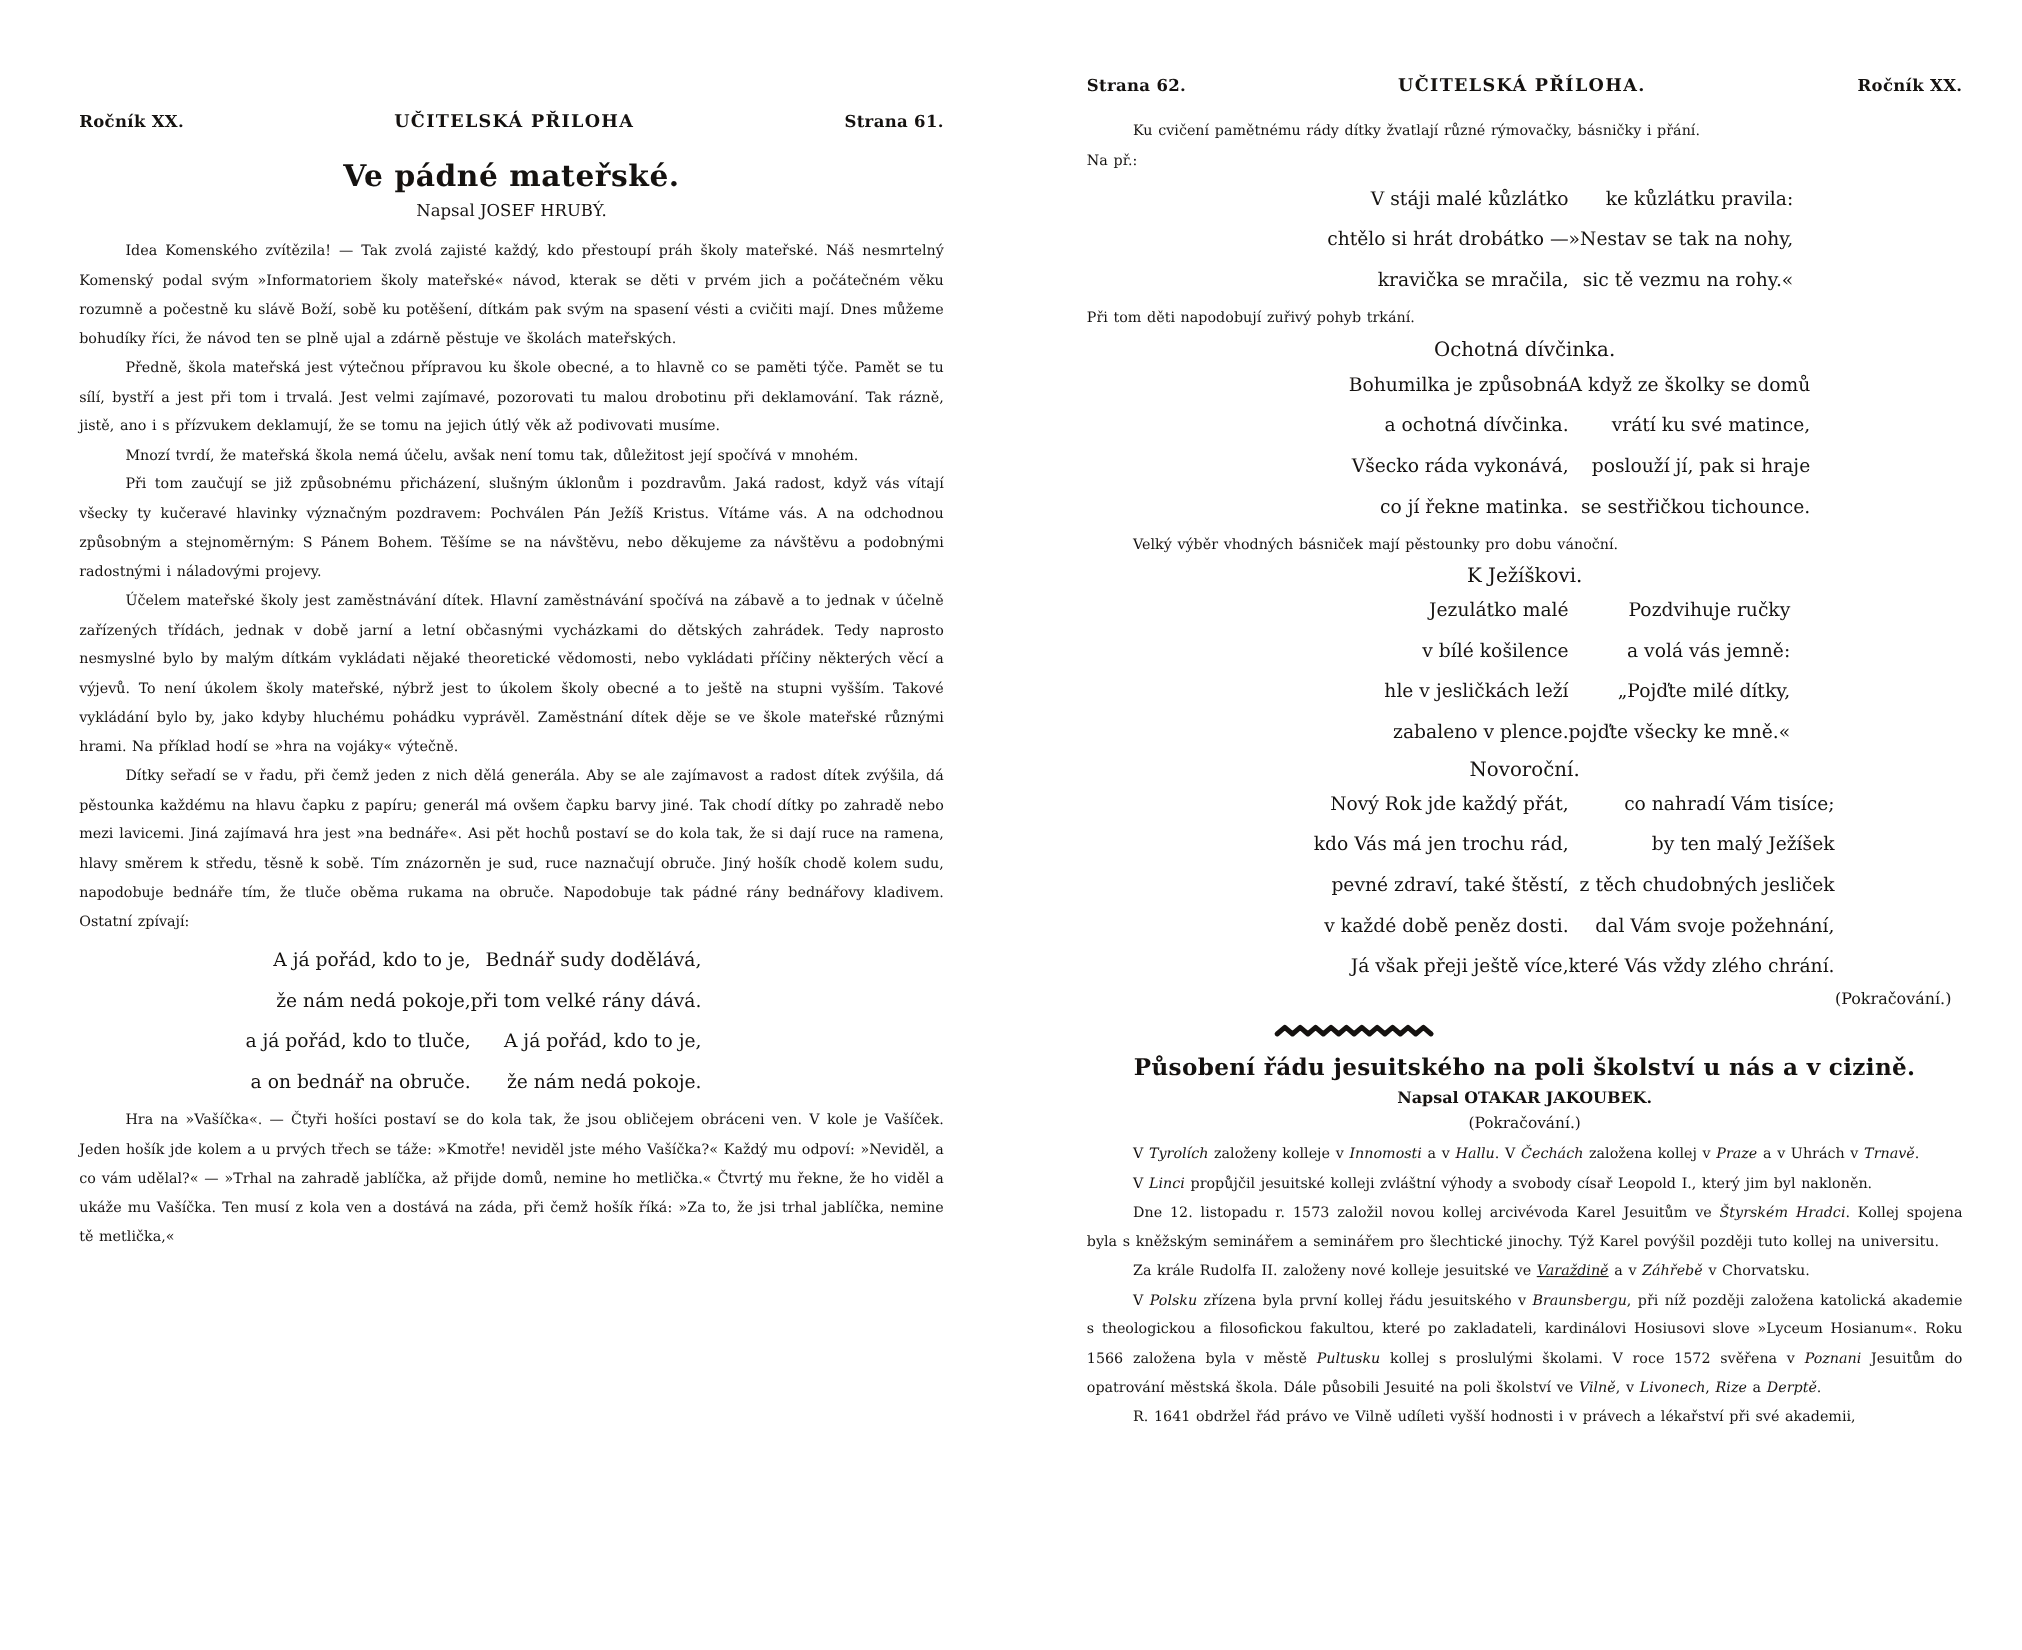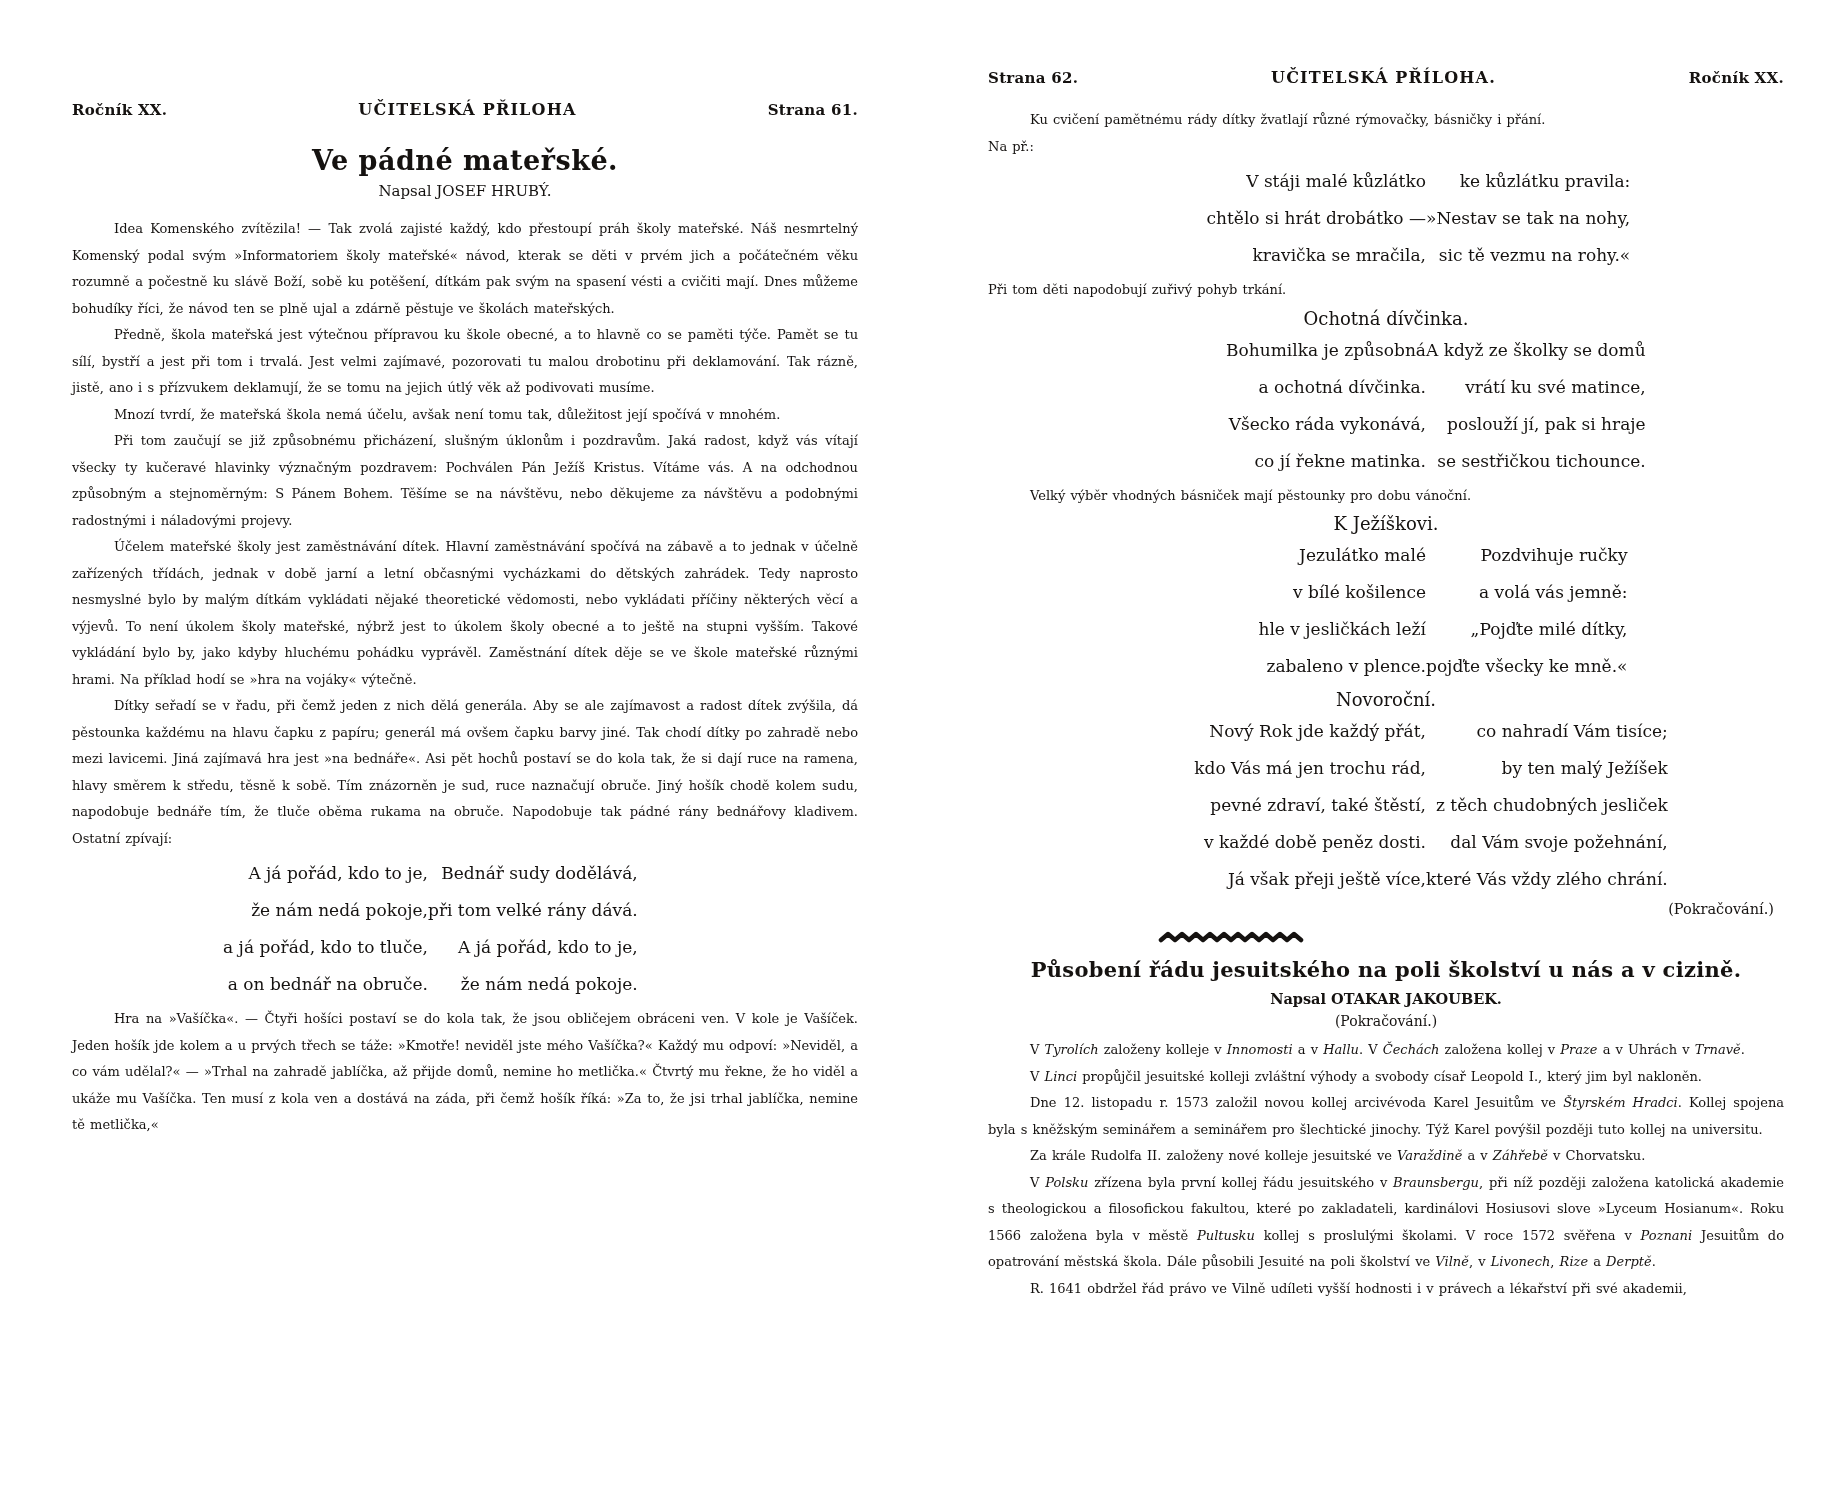--- a/index.html
+++ b/index.html
@@ -131,16 +131,16 @@
     </svg>
   </div>
 
   <h2 class="article2-title">Působení řádu jesuitského na poli školství u nás a v cizině.</h2>
   <div class="byline2">Napsal OTAKAR JAKOUBEK.</div>
   <div class="subnote2">(Pokračování.)</div>
 
   <p class="para"><span>V </span><span style="font-style: italic;">Tyrolích</span><span> založeny kolleje v </span><span style="font-style: italic;">Innomosti</span><span> a v </span><span style="font-style: italic;">Hallu</span><span>. V </span><span style="font-style: italic;">Čechách</span><span> založena kollej v </span><span style="font-style: italic;">Praze</span><span> a v Uhrách v </span><span style="font-style: italic;">Trnavě</span><span>.</span></p>
   <p class="para"><span>V </span><span style="font-style: italic;">Linci</span><span> propůjčil jesuitské kolleji zvláštní výhody a svobody císař Leopold I., který jim byl nakloněn.</span></p>
   <p class="para"><span>Dne 12. listopadu r. 1573 založil novou kollej arcivévoda Karel Jesuitům ve </span><span style="font-style: italic;">Štyrském Hradci</span><span>. Kollej spojena byla s kněžským seminářem a seminářem pro šlechtické jinochy. Týž Karel povýšil později tuto kollej na universitu.</span></p>
-  <p class="para"><span>Za krále Rudolfa II. založeny nové kolleje jesuitské ve </span><span style="font-style: italic;">Varaždině</span><span> a v </span><span style="font-style: italic;">Záhřebě</span><span> v </span><span style="">Chorvatsku</span><span>.</span></p>
+  <p class="para"><span>Za krále Rudolfa II. založeny nové kolleje jesuitské ve </span><span style="font-style: italic; text-decoration: underline;">Varaždině</span><span> a v </span><span style="font-style: italic;">Záhřebě</span><span> v </span><span style="">Chorvatsku</span><span>.</span></p>
   <p class="para"><span>V </span><span style="font-style: italic;">Polsku</span><span> zřízena byla první kollej řádu jesuitského v </span><span style="font-style: italic;">Braunsbergu</span><span>, při níž později založena katolická akademie s theologickou a filosofickou fakultou, které po zakladateli, kardinálovi Hosiusovi slove »Lyceum Hosianum«. Roku 1566 založena byla v městě </span><span style="font-style: italic;">Pultusku</span><span> kollej s proslulými školami. V roce 1572 svěřena v </span><span style="font-style: italic;">Poznani</span><span> Jesuitům do opatrování městská škola. Dále působili Jesuité na poli školství ve </span><span style="font-style: italic;">Vilně</span><span>, v </span><span style="font-style: italic;">Livonech</span><span>, </span><span style="font-style: italic;">Rize</span><span> a </span><span style="font-style: italic;">Derptě</span><span>.</span></p>
   <p class="para"><span>R. 1641 obdržel řád právo ve Vilně udíleti vyšší hodnosti i v právech a lékařství při své akademii,</span></p>
 </div>
 
 </body></html>

